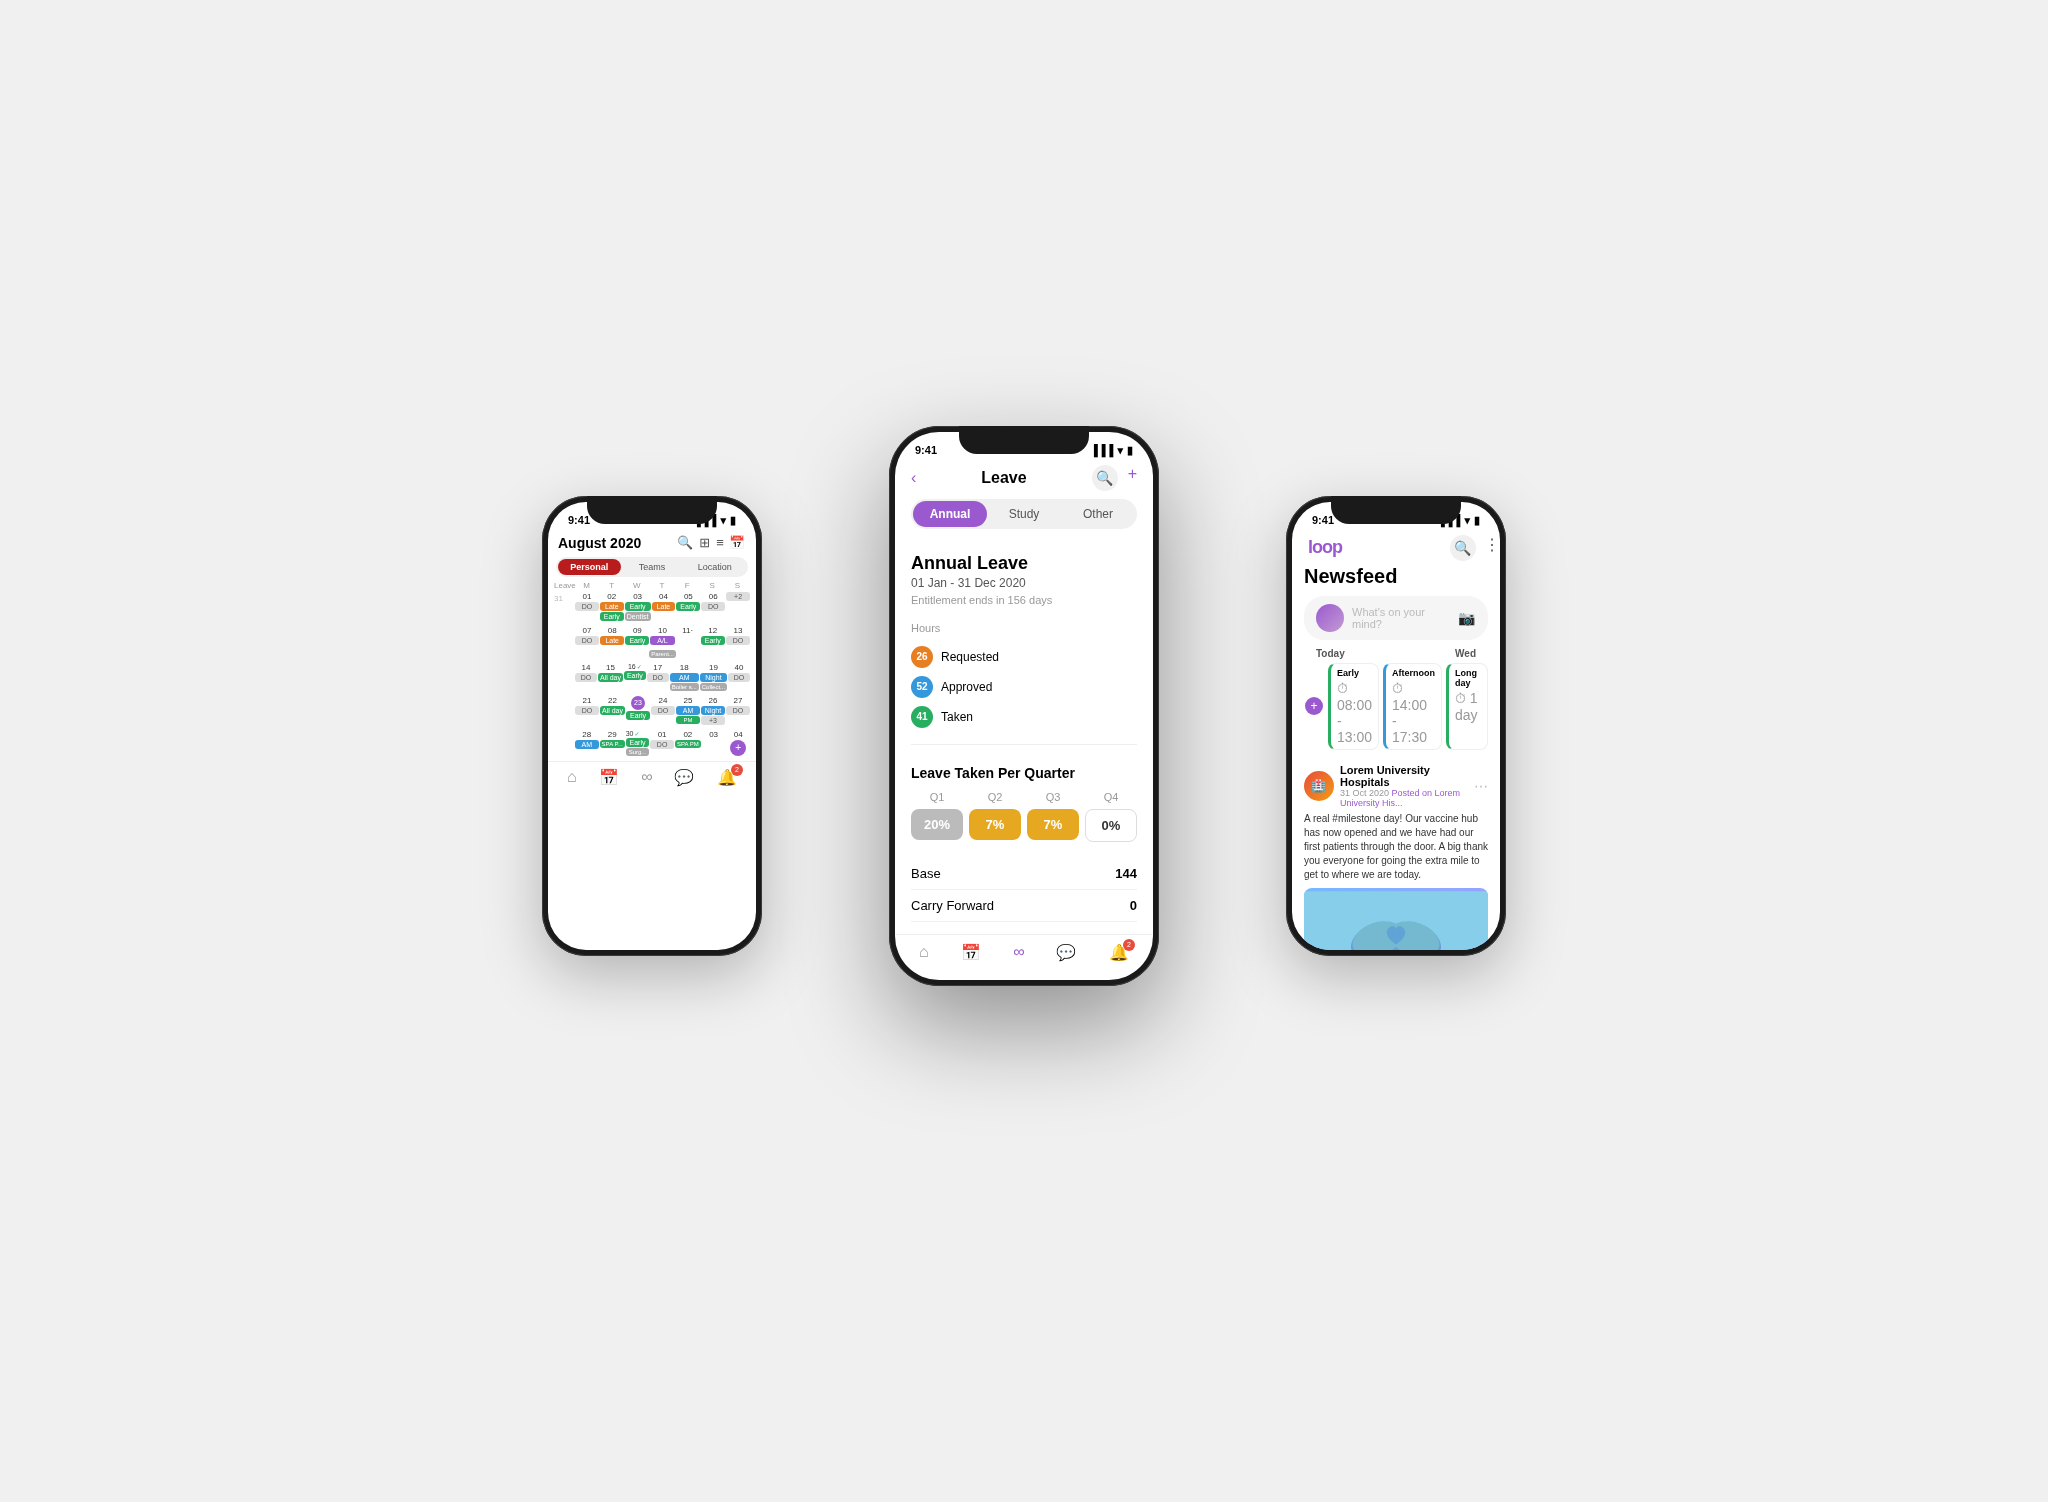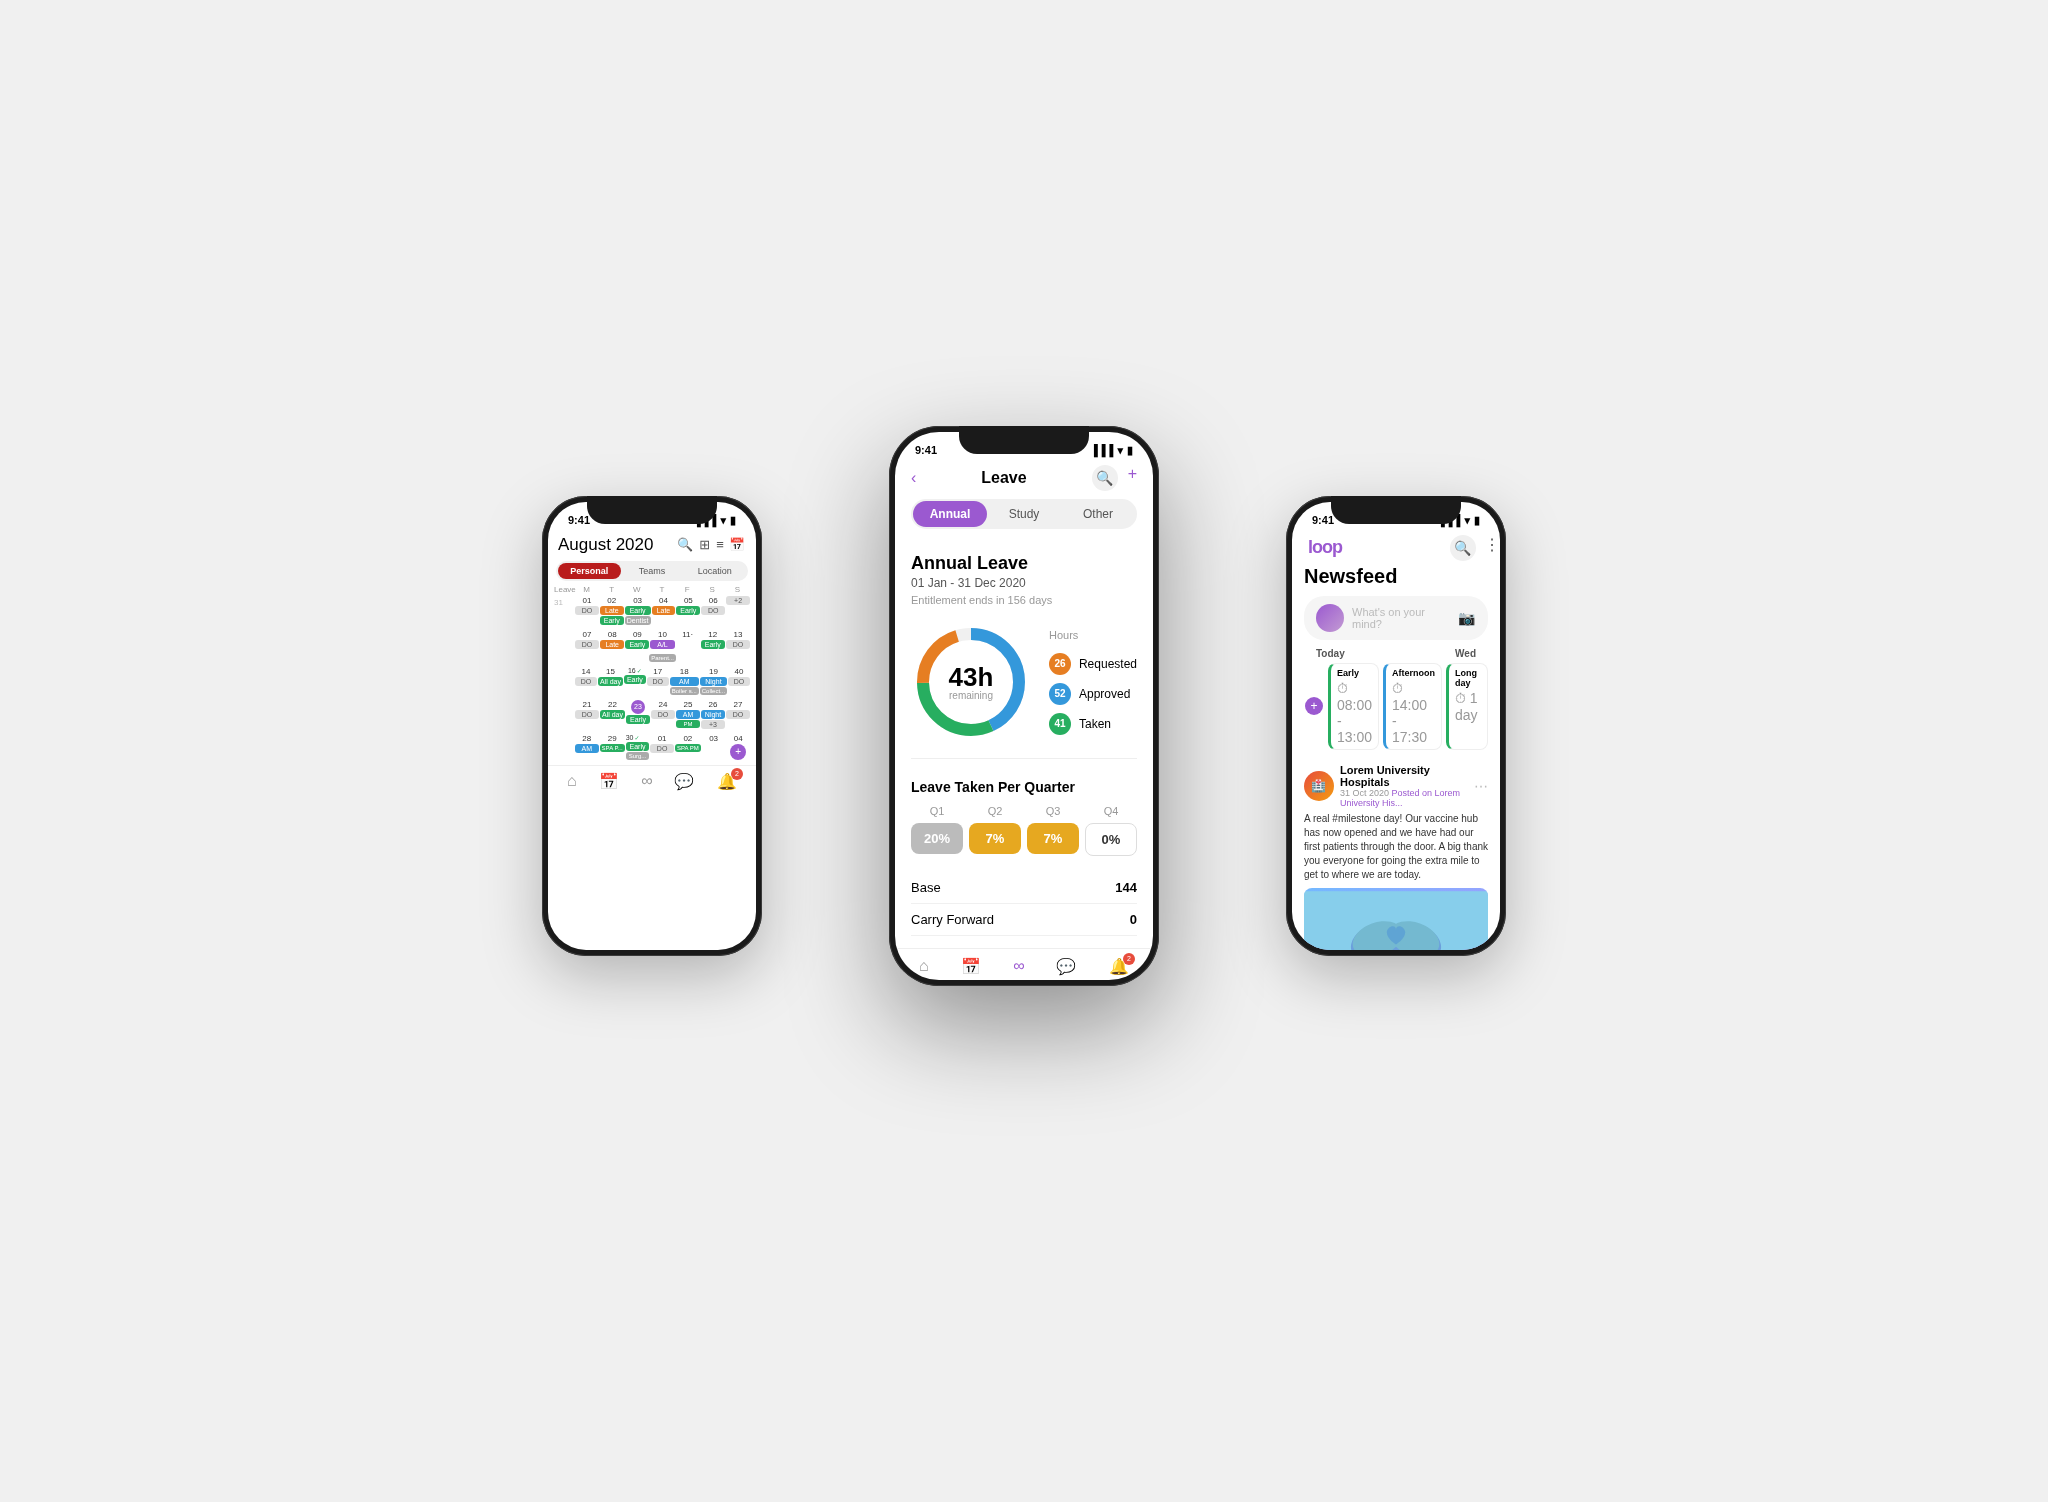--- a/index.html
+++ b/index.html
@@ -94,21 +94,21 @@
       border-radius: 38px;
     }
 
     
     .cal-header {
       padding: 4px 10px 4px;
       display: flex;
       justify-content: space-between;
       align-items: center;
     }
-    .cal-title { font-size: 17px; font-weight: 400; text-align: right; }
+    .cal-title { font-size: 14px; font-weight: 700; text-align: right; }
     .cal-icons { display: flex; gap: 6px; }
     .cal-icon { font-size: 13px; color: #555; }
     .cal-tabs {
       display: flex;
       margin: 2px 8px 4px;
       background: #f0f0f0;
       border-radius: 20px;
       padding: 2px;
     }
     .cal-tab {
@@ -585,36 +585,20 @@
         <div class="leave-tab">Study</div>
         <div class="leave-tab">Other</div>
       </div>
 
       <div class="leave-content">
         <div class="leave-heading">Annual Leave</div>
         <div class="leave-subtext">01 Jan - 31 Dec 2020</div>
         <div class="leave-entitlement">Entitlement ends in 156 days</div>
 
         <div class="donut-section">
-          <div class="donut-wrapper">
-            <svg class="donut-svg" viewBox="0 0 120 120">
-
-              <circle cx="60" cy="60" r="48" fill="none" stroke="#f0f0f0" stroke-width="12"></circle>
-
-              <circle cx="60" cy="60" r="48" fill="none" stroke="#3498db" stroke-width="12" stroke-dasharray="130 172" stroke-dashoffset="0"></circle>
-
-              <circle cx="60" cy="60" r="48" fill="none" stroke="#27ae60" stroke-width="12" stroke-dasharray="95 207" stroke-dashoffset="-130"></circle>
-
-              <circle cx="60" cy="60" r="48" fill="none" stroke="#e67e22" stroke-width="12" stroke-dasharray="62 240" stroke-dashoffset="-225"></circle>
-            </svg>
-            <div class="donut-center">
-              <div class="donut-hours">43h</div>
-              <div class="donut-label">remaining</div>
-            </div>
-          </div>
 
           <div class="legend">
             <div style="font-size:11px;color:#999;margin-bottom:4px;">Hours</div>
             <div class="legend-item">
               <div class="legend-badge orange">26</div>
               <span>Requested</span>
             </div>
             <div class="legend-item">
               <div class="legend-badge blue">52</div>
               <span>Approved</span>

